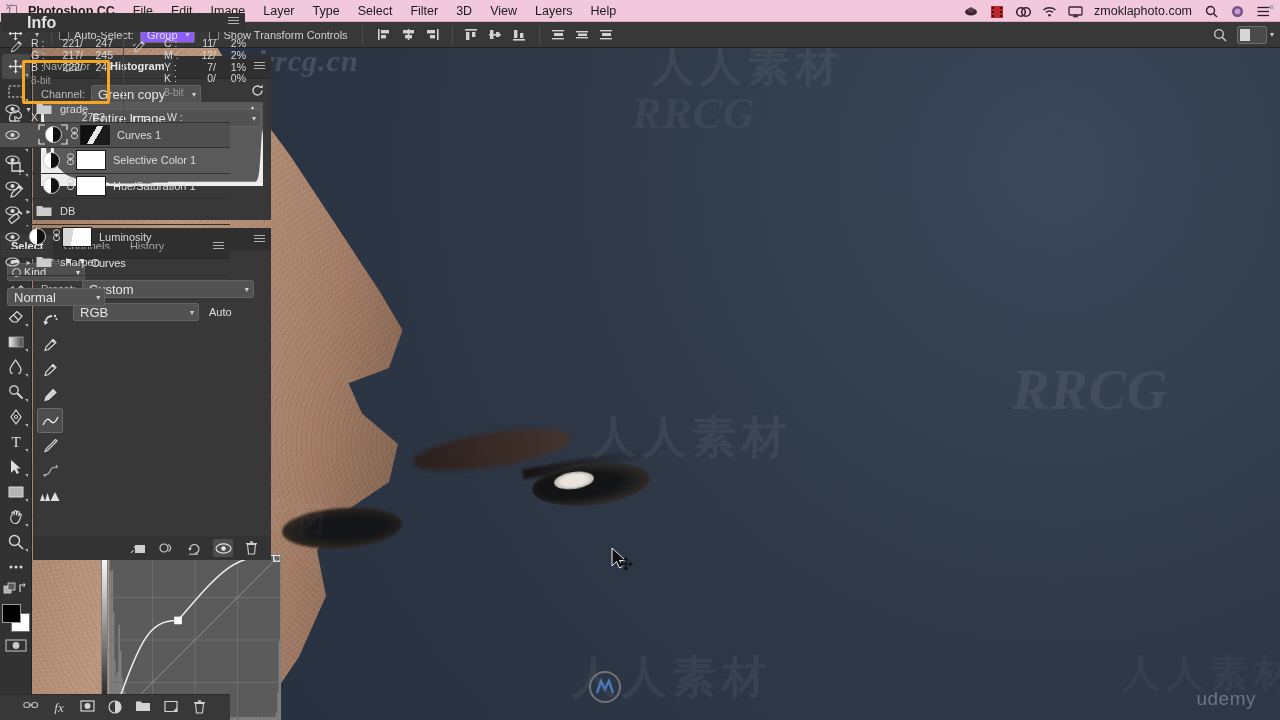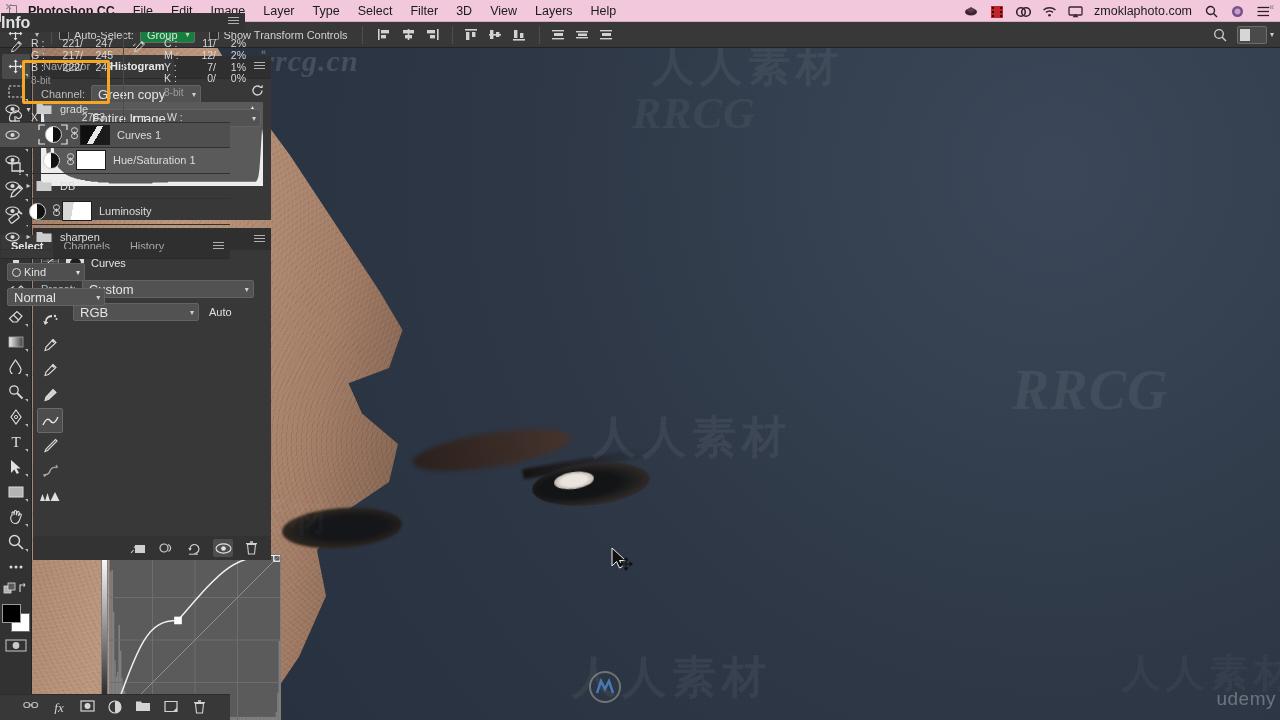--- a/index.html
+++ b/index.html
@@ -36,21 +36,21 @@
     background: #383838; border-bottom: 1px solid #232323;
     display: flex; align-items: center; font-size: 11px; color: #d0d0d0;
   }
   .opt-tool { width: 30px; text-align: center; }
   .opt-caret { width: 14px; text-align: center; font-size: 8px; color:#bbb;}
   .opt-sep { width: 1px; height: 18px; background: #4e4e4e; margin: 0 7px; }
   .chk { width: 10px; height: 10px; border: 1px solid #8d8d8d; background: #2e2e2e;
          display:inline-block; margin-right: 5px; vertical-align: -1px; border-radius:1px;}
   .opt-label { white-space: nowrap; }
   .opt-select {
-    background: #15803d; border: 1px solid #6a6a6a; border-radius: 2px;
+    background: #8b5cf6; border: 1px solid #6a6a6a; border-radius: 2px;
     height: 17px; line-height: 16px; padding: 0 16px 0 6px;
     margin-left: 6px; position: relative; font-size: 11px; color:#e0e0e0;
   }
   .opt-select:after {
     content: "\25BE"; position: absolute; right: 4px; top: 0; font-size: 8px; color:#ccc;
   }
   .align-group { display:flex; align-items:center; gap:2px; margin-left: 4px;}
   .align-ico { width: 22px; height: 20px; display:flex; align-items:center; justify-content:center;}
   #optionsbar-right { position:absolute; right: 6px; display:flex; align-items:center; gap: 6px; }
   .ws-switch { width:30px;height:18px;border:1px solid #6d6d6d;border-radius:2px;
@@ -119,21 +119,21 @@
     transform: rotate(-10deg); filter: blur(1.4px);
   }
   
   .wm {
     position:absolute; color: rgba(255,255,255,.13); font-weight: bold;
     pointer-events:none; user-select:none; white-space: nowrap;
   }
   .wm-rrcg { font-family: "Liberation Serif", serif; font-style: italic; letter-spacing: 1px; }
   .wm-cn { font-family: "DejaVu Sans", sans-serif; letter-spacing: 6px; }
   #udemy {
-    position:absolute; right: 4px; bottom: 10px; color: rgba(255,255,255,.30);
+    position:absolute; right: 24px; bottom: 10px; color: rgba(255,255,255,.30);
     font-size: 19px; letter-spacing: .5px; font-family:"Liberation Sans",sans-serif;text-align:right;
   }
   #mk-logo {
     position:absolute; left: 556px; bottom: 16px; width: 34px; height: 34px;
   }
 
   
   #cursor { position:absolute; left: 578px; top: 500px; }
 
   
@@ -209,21 +209,21 @@
   #prop-footer {
     position:absolute; left:0; bottom:0; width:238px; height:24px; background:#333;
     display:flex; align-items:center; justify-content:flex-end; gap:8px; padding-right:10px;
   }
   .pf-ico { width:20px;height:18px;display:flex;align-items:center;justify-content:center;}
   .pf-ico.active { background:#4d4d4d; border-radius:2px;}
 
   
   #infopanel { left: 761px; top: 112px; width: 246px; height: 224px;
     background:#3a3a3a; border:1px solid #2b2b2b; }
-  #info-title { height:19px; padding-left:0; line-height:19px; font-weight:bold;
+  #info-title { height:19px; padding-left:26px; line-height:19px; font-weight:bold;
     color:#e2e2e2; background:#333; position:relative;}
   .info-sec { display:flex; border-bottom:1px solid #4a4a4a; }
   .info-half { width:50%; display:flex; padding:6px 4px 6px 8px; gap:4px; position:relative;}
   .info-half + .info-half { border-left:1px solid #4a4a4a; }
   .info-eyed { width:18px; padding-top:2px; }
   .info-rows { font-size:10.5px; line-height:11.8px; color:#d8d8d8;}
   .irow { display:flex; }
   .ichan { width:22px; }
   .ival1 { width:30px; text-align:right; }
   .ival2 { width:30px; text-align:right; }
@@ -1259,20 +1259,41 @@
             <div class="adj-ico"></div>
           </div>
           <div class="link-ico"><svg width="9" height="13">
               <g fill="none" stroke="#cfcfcf" stroke-width="1">
                 <rect x="1.5" y="0.8" width="6" height="5" rx="2.5"></rect>
                 <rect x="1.5" y="6.5" width="6" height="5" rx="2.5"></rect>
                 <line x1="4.5" y1="4.5" x2="4.5" y2="8"></line>
               </g>
             </svg></div>
           <div class="thumb" style="background:#ffffff"></div>
+          <div class="layer-name">Selective Color 1</div>
+        </div>
+        <div class="layer-row">
+          <div class="eyecell">
+            <svg width="15" height="10">
+              <ellipse cx="7.5" cy="5" rx="6.6" ry="4" fill="none" stroke="#d8d8d8" stroke-width="1.1"></ellipse>
+              <circle cx="7.5" cy="5" r="2.1" fill="#d8d8d8"></circle>
+            </svg>
+          </div>
+          <div style="width:16px"></div>
+          <div style="width:26px;display:flex;justify-content:center">
+            <div class="adj-ico"></div>
+          </div>
+          <div class="link-ico"><svg width="9" height="13">
+              <g fill="none" stroke="#cfcfcf" stroke-width="1">
+                <rect x="1.5" y="0.8" width="6" height="5" rx="2.5"></rect>
+                <rect x="1.5" y="6.5" width="6" height="5" rx="2.5"></rect>
+                <line x1="4.5" y1="4.5" x2="4.5" y2="8"></line>
+              </g>
+            </svg></div>
+          <div class="thumb" style="background:#ffffff"></div>
           <div class="layer-name">Hue/Saturation 1</div>
         </div>
         <div class="layer-row">
           <div class="eyecell">
             <svg width="15" height="10">
               <ellipse cx="7.5" cy="5" rx="6.6" ry="4" fill="none" stroke="#d8d8d8" stroke-width="1.1"></ellipse>
               <circle cx="7.5" cy="5" r="2.1" fill="#d8d8d8"></circle>
             </svg>
           </div>
           <div class="twisty">▸</div>

